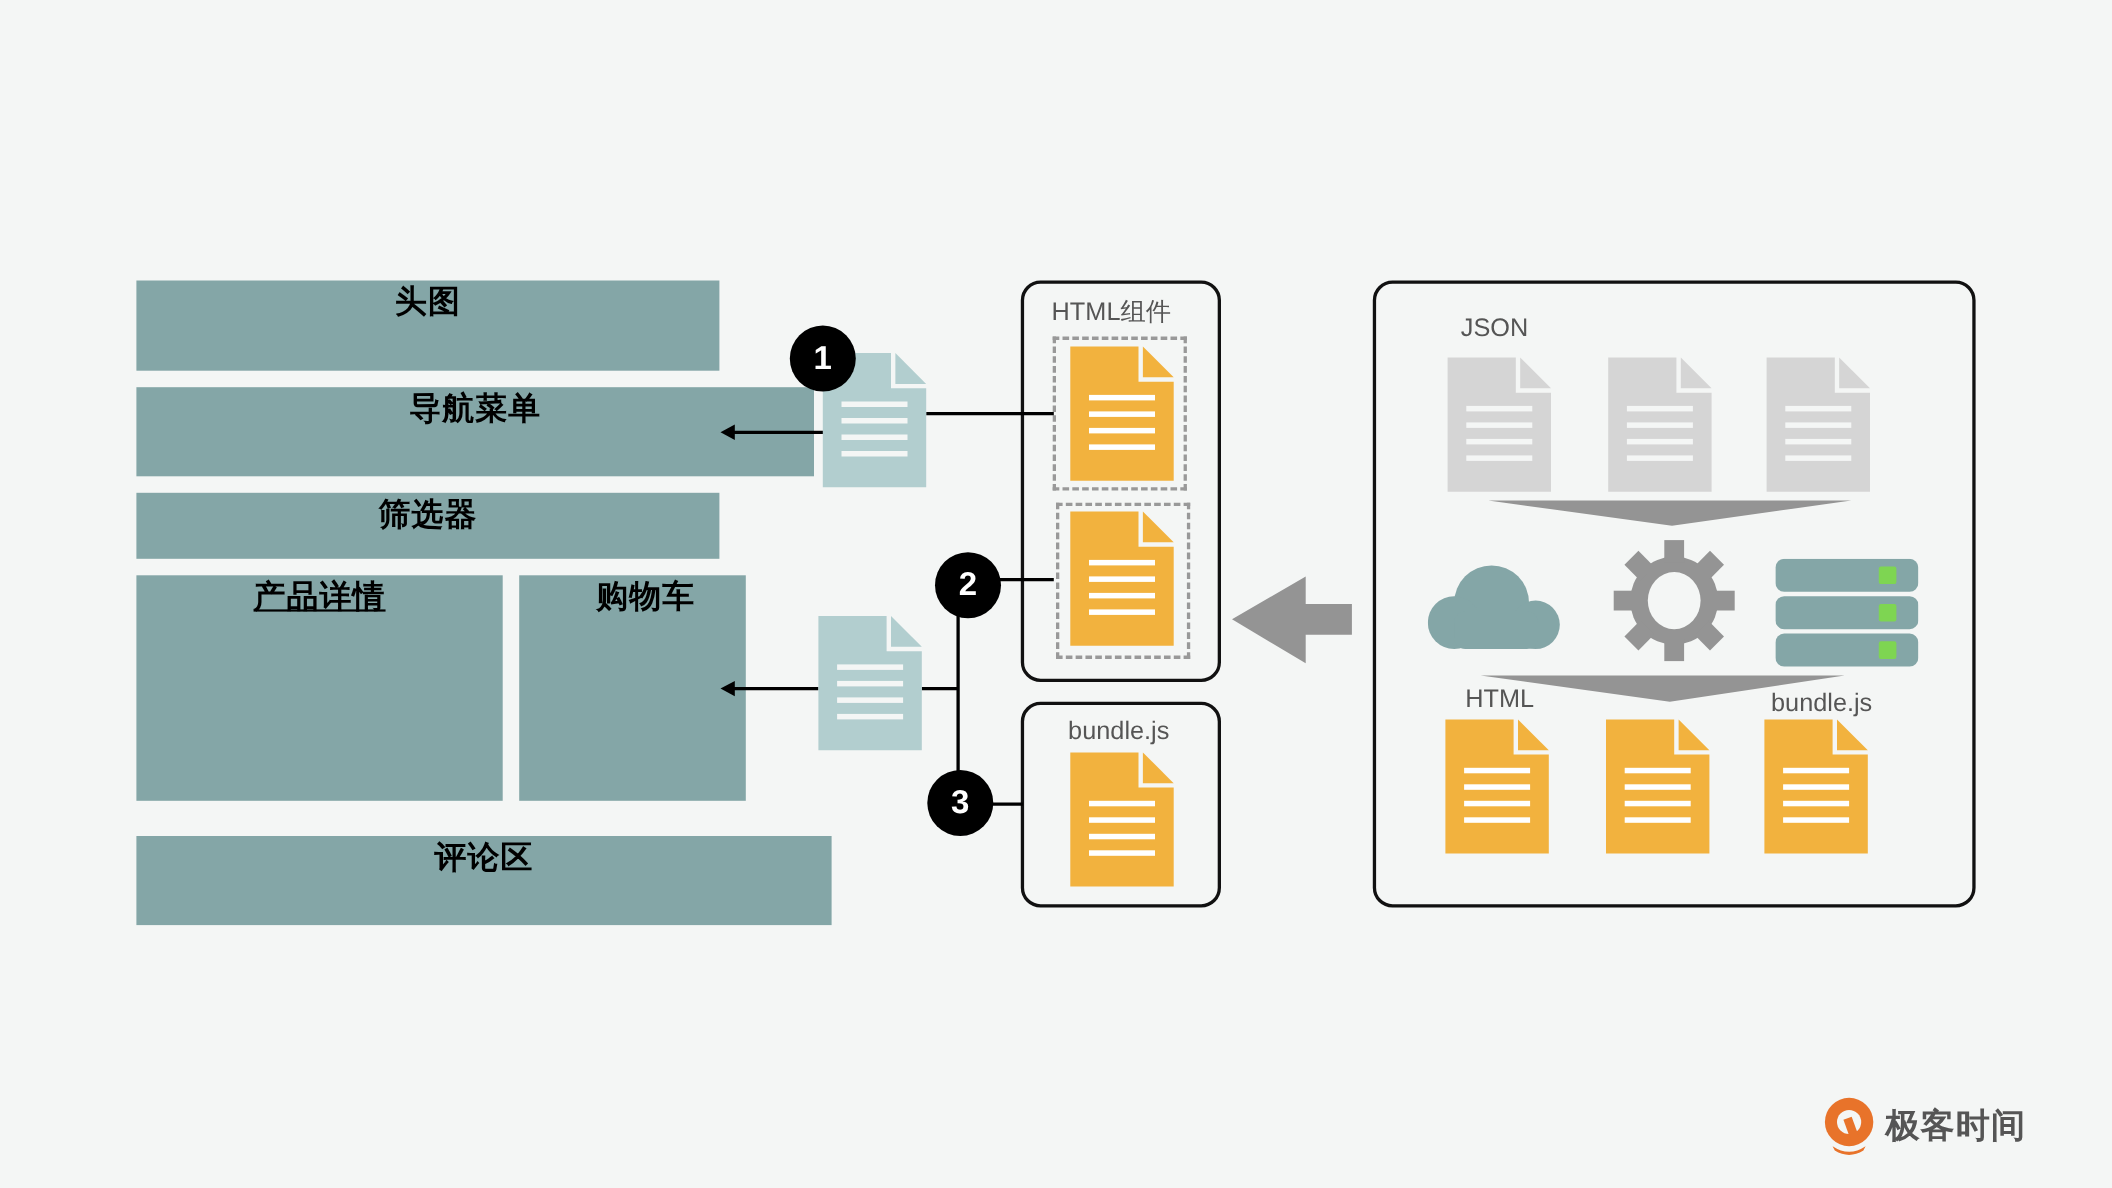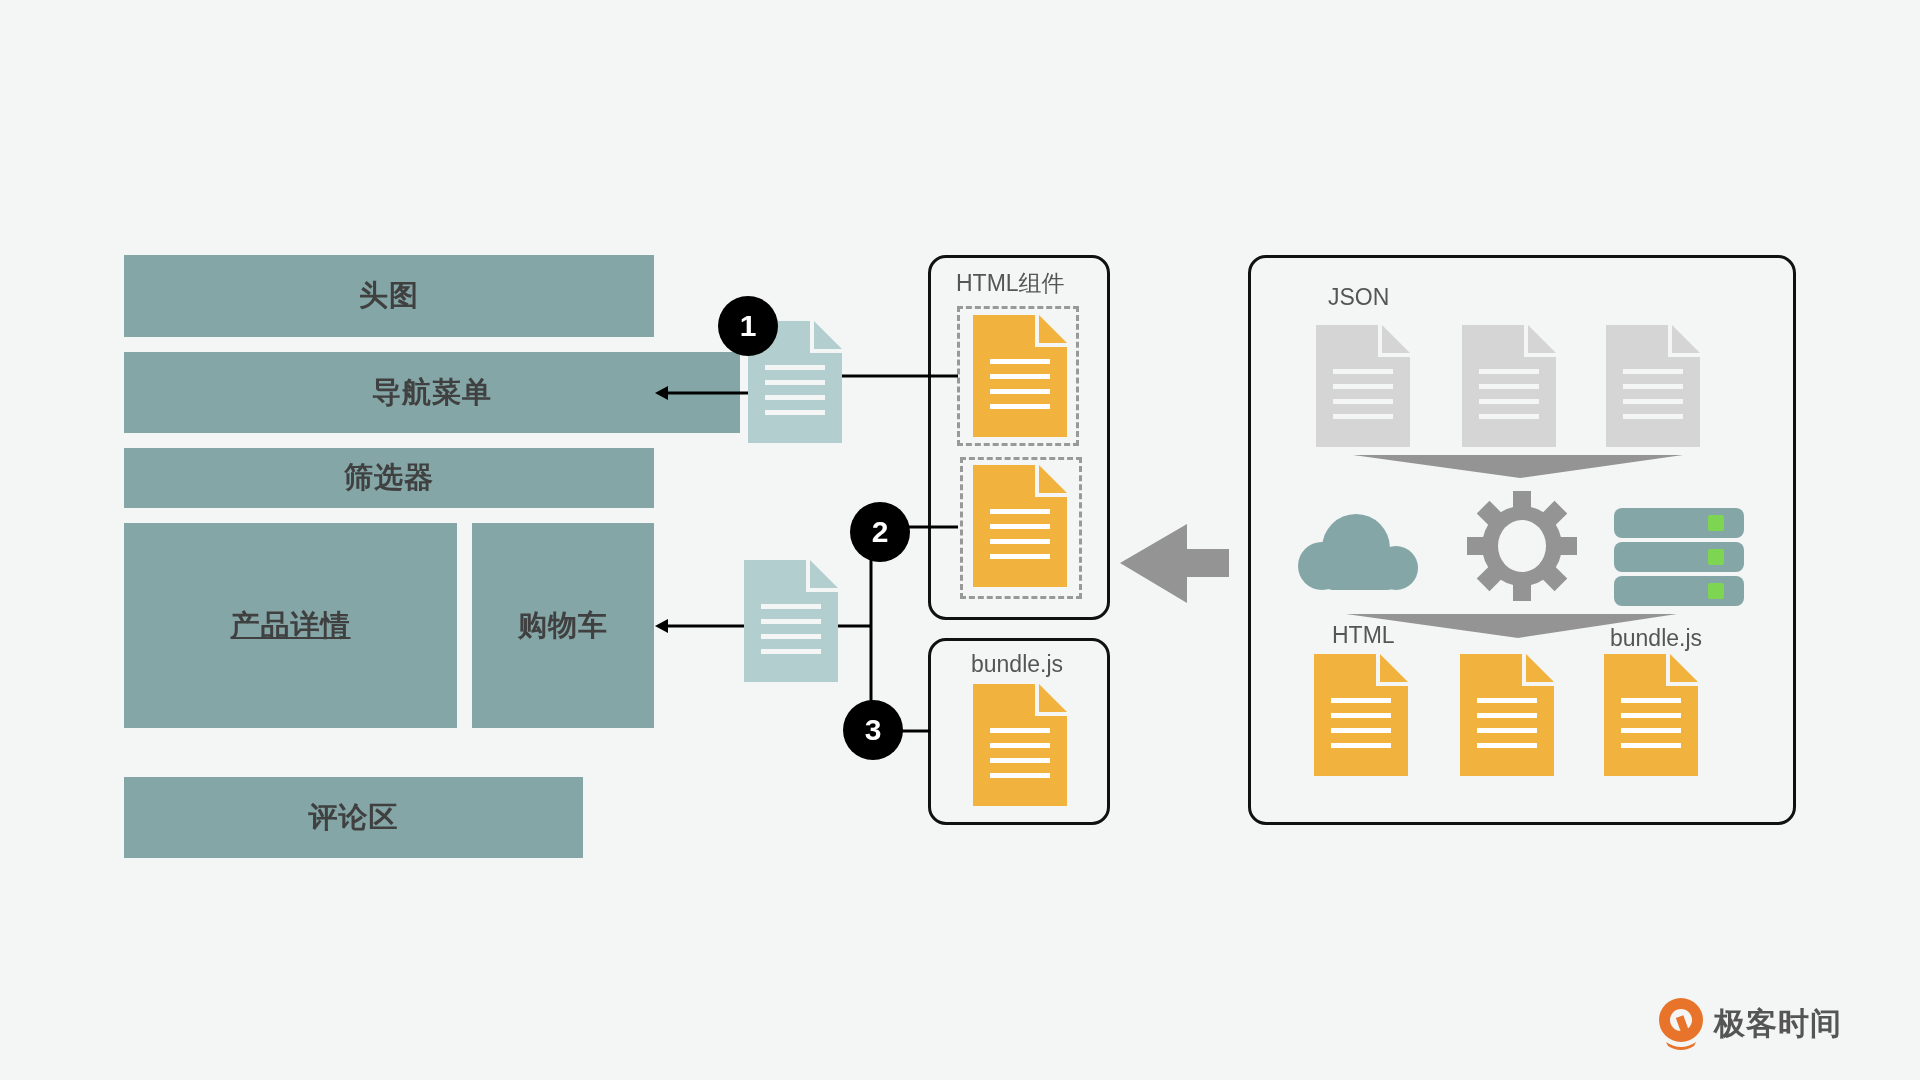--- a/index.html
+++ b/index.html
@@ -1,18 +1,18 @@
 <!DOCTYPE html>
 <html><head>
 <meta charset="utf-8">
 <style>
   html, body { margin:0; padding:0; }
   body { width:1920px; height:1080px; background:#f4f6f5; position:relative; overflow:hidden;
          font-family:"DejaVu Sans","Liberation Sans",sans-serif; }
-  .block { position:absolute; background:#84a6a7; color:#404040; display:flex; align-items:center;
+  .block { position:absolute; background:#84a6a7; color:#000000; display:flex; align-items:flex-start;
            justify-content:center; font-size:29px; font-weight:bold; letter-spacing:1px; }
   .box { position:absolute; border:3px solid #111; border-radius:18px; box-sizing:border-box; }
   .lbl { position:absolute; color:#555; font-size:23px; font-family:"Liberation Sans",sans-serif; white-space:nowrap; }
   .badge { position:absolute; width:60px; height:60px; border-radius:50%; background:#000; color:#fff;
            display:flex; align-items:center; justify-content:center; font-size:30px; font-weight:bold;
            font-family:"Liberation Sans",sans-serif; z-index:3; }
   .dash { position:absolute; border:3px dashed #999; box-sizing:border-box; }
   svg.doc { position:absolute; overflow:visible; }
   #logo { position:absolute; left:1656px; top:996px; display:flex; align-items:center; gap:8px; }
   #logo-text { font-size:31px; color:#555; font-weight:bold; letter-spacing:1px; }
@@ -25,24 +25,24 @@
   </div>
 <div class="block" style="left:124px;top:352px;width:616px;height:81px;">
     <span>导航菜单</span>
   </div>
 <div class="block" style="left:124px;top:448px;width:530px;height:60px;">
     <span>筛选器</span>
   </div>
 <div class="block" style="left:124px;top:523px;width:333px;height:205px;text-decoration:underline;">
     <span>产品详情</span>
   </div>
-<div class="block" style="left:472px;top:523px;width:182px;height:205px;">
+<div class="block" style="left:472px;top:523px;width:182px;height:205px;padding-left:24px;">
     <span>购物车</span>
   </div>
-<div class="block" style="left:124px;top:777px;width:459px;height:81px;">
+<div class="block" style="left:124px;top:760px;width:632px;height:81px;">
     <span>评论区</span>
   </div>
 
 <svg style="position:absolute;left:0;top:0;width:1920px;height:1080px;z-index:1;" viewBox="0 0 1920 1080">
 
   <line x1="750" y1="393" x2="664" y2="393" stroke="#000" stroke-width="3"></line>
   <polygon points="655,393 668,386 668,400" fill="#000"></polygon>
   <line x1="842" y1="376" x2="958" y2="376" stroke="#000" stroke-width="3"></line>
 
   <line x1="744" y1="626" x2="664" y2="626" stroke="#000" stroke-width="3"></line>

